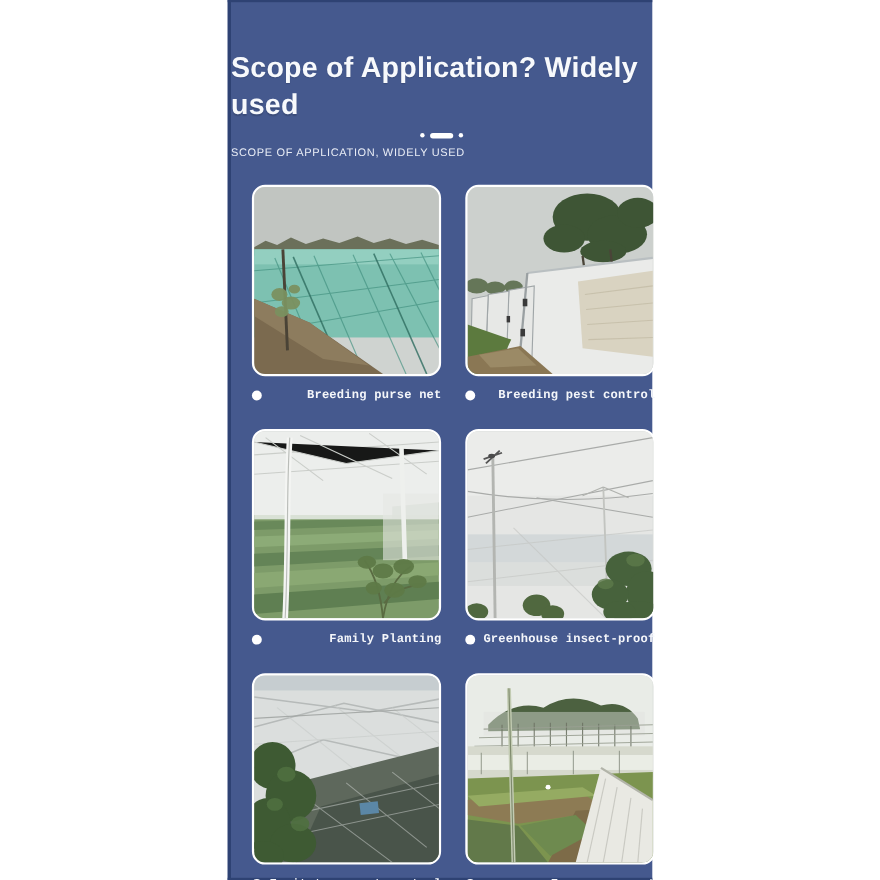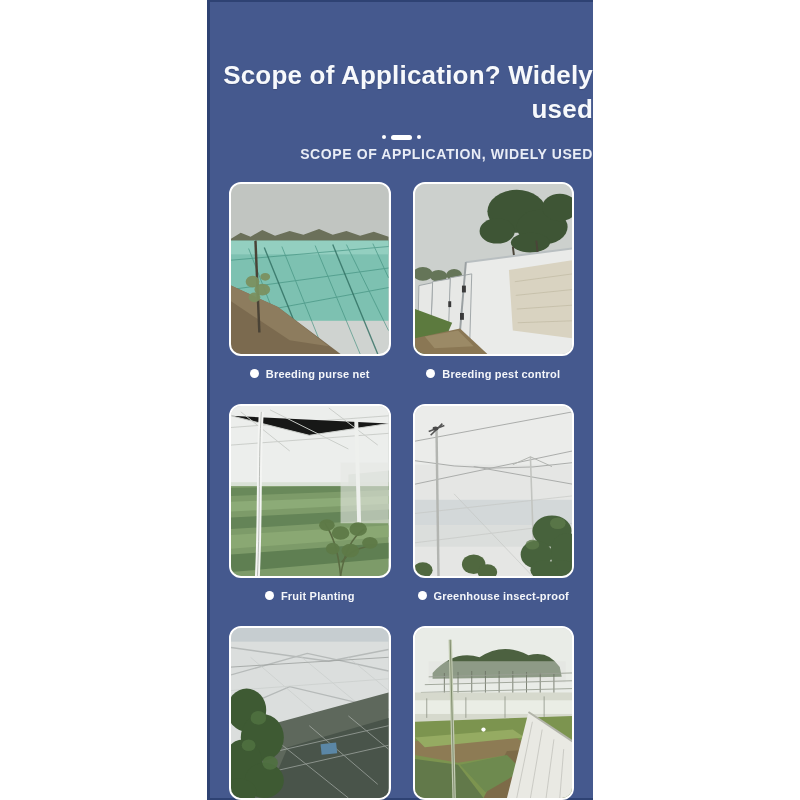--- a/index.html
+++ b/index.html
@@ -7,47 +7,47 @@
     width:800px;height:800px;background:#ffffff;
     font-family:"Liberation Sans","DejaVu Sans",sans-serif;
     -webkit-font-smoothing:antialiased;
   }
   .canvas{position:relative;width:800px;height:800px;background:#ffffff;overflow:hidden;}
   .panel{
     position:absolute;left:207px;top:0;width:386px;height:800px;
     background:#45598e;box-sizing:border-box;
     border-left:3px solid #2e4273;border-top:2px solid #2e4273;border-bottom:2px solid #2e4273;
   }
-  .header{padding-top:56px;text-align:right;color:#ffffff;}
+  .header{padding-top:42px;text-align:left;color:#ffffff;}
   .title{
     font-size:26px;font-weight:bold;line-height:34px;letter-spacing:0.2px;
     color:#f7f9fc;text-shadow:0 1px 1px rgba(0,0,0,0.15);
   }
   .divider{
     margin-top:8px;height:6px;display:flex;align-items:center;justify-content:center;gap:5px;
   }
   .divider .dot{width:4px;height:4px;border-radius:50%;background:#ffffff;}
   .divider .dash{width:21px;height:5px;border-radius:3px;background:#ffffff;}
   .subtitle{
-    margin-top:8px;font-size:14px;line-height:12px;font-weight:bold;
-    letter-spacing:0.6px;color:#e9edf6;margin-left:27px;
+    margin-top:8px;font-size:10px;line-height:12px;font-weight:normal;
+    letter-spacing:0.6px;color:#e9edf6;
   }
   .grid{
     margin-top:22px;padding:0 19px;
     display:grid;grid-template-columns:1fr 1fr;column-gap:22px;
   }
   figure.cell{margin:0;}
   .photo{
     height:174px;border:2px solid #ffffff;border-radius:12px;overflow:hidden;
     background:#cfd3d0;box-sizing:border-box;
   }
   .photo svg{display:block;width:100%;height:100%;}
   .caption{
     margin:10px 0 23px 0;height:15px;
-    display:flex;align-items:center;justify-content:center;gap:7px;
+    display:flex;align-items:center;justify-content:space-between;gap:7px;font-family:Liberation Mono, monospace;
   }
   .caption .bullet{width:9px;height:9px;border-radius:50%;background:#ffffff;flex:0 0 auto;}
   .caption .label{
     font-size:11px;font-weight:bold;color:#f4f6fa;letter-spacing:0.2px;white-space:nowrap;
   }
 </style>
 </head>
 <body>
 
 <div class="canvas">
@@ -187,21 +187,21 @@
                 <ellipse cx="112" cy="130" rx="9" ry="7"></ellipse>
               <ellipse cx="130" cy="126" rx="9" ry="7"></ellipse>
                 <ellipse cx="142" cy="140" rx="8" ry="6"></ellipse>
               <ellipse cx="122" cy="148" rx="9" ry="7"></ellipse>
                 <ellipse cx="104" cy="146" rx="7" ry="6"></ellipse>
             </g>
           </svg>
         </div>
         <figcaption class="caption">
           <span class="bullet"></span>
-          <span class="label">Fruit Planting</span>
+          <span class="label">Family Planting</span>
         </figcaption>
       </figure>
 
       <figure class="cell">
         <div class="photo">
           <svg viewBox="0 0 161 174" preserveAspectRatio="none" aria-hidden="true">
             <rect x="0" y="0" width="161" height="174" fill="#e5e6e4"></rect>
             <rect x="0" y="0" width="161" height="60" fill="#ebecea"></rect>
             <rect x="0" y="96" width="161" height="26" fill="#ccd2d4" opacity="0.7"></rect>
             <rect x="0" y="122" width="161" height="22" fill="#d7dad9" opacity="0.7"></rect>

